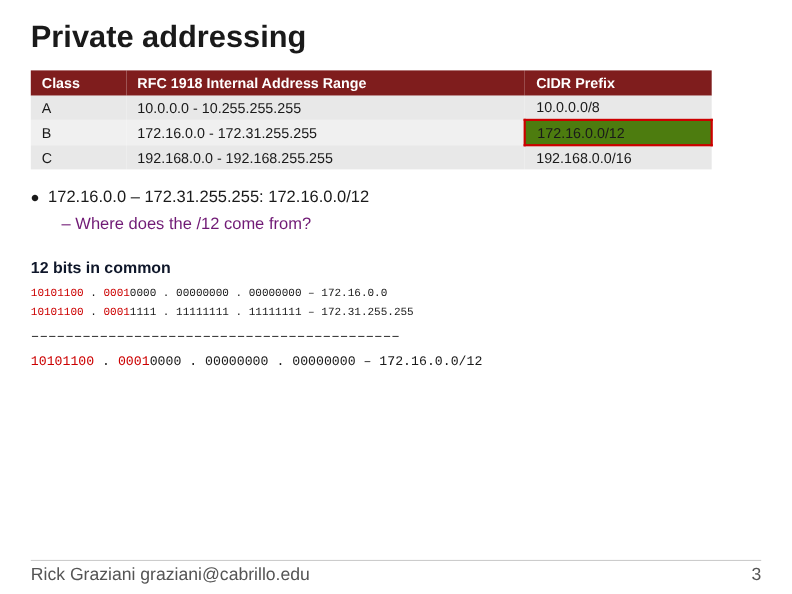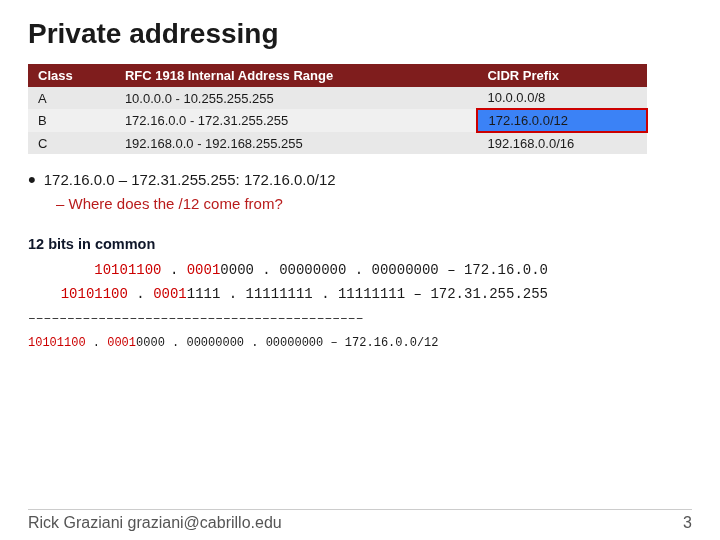--- a/index.html
+++ b/index.html
@@ -48,59 +48,58 @@
     }
     table tbody tr:nth-child(odd) {
       background: #e8e8e8;
     }
     table tbody td {
       padding: 3px 10px;
       color: #1a1a1a;
     }
     
     .highlight-cell {
-      background: #3b82f6;
+      background: #4d7c0f;
       border: 2px solid #cc0000;
     }
     
     .bullet-section {
       margin-bottom: 10px;
       font-size: 15px;
       line-height: 1.6;
     }
     .bullet-line {
       display: flex;
       align-items: flex-start;
       gap: 8px;
     }
     .bullet-dot {
       font-size: 22px;
       line-height: 1.1;
     }
     .indent-line {
       margin-left: 28px;
-      color: #b91c1c;
+      color: #701a75;
     }
     
     .bits-section {
       font-size: 14.5px;
       line-height: 1.7;
       margin-top: 6px;
     }
     .bits-label {
       color: #0f172a;
       font-weight: bold;
       margin-bottom: 2px;
     }
     .bits-line {
       font-family: 'Courier New', Courier, monospace;
-      font-size: 14px;
+      font-size: 10px;
       color: #1a1a1a;
       white-space: nowrap;
-      text-align: right;
     }
     .red {
       color: #cc0000;
     }
     .divider-line {
       font-family: 'Courier New', Courier, monospace;
       font-size: 13px;
       color: #1a1a1a;
       letter-spacing: 0;
       margin: 2px 0;

